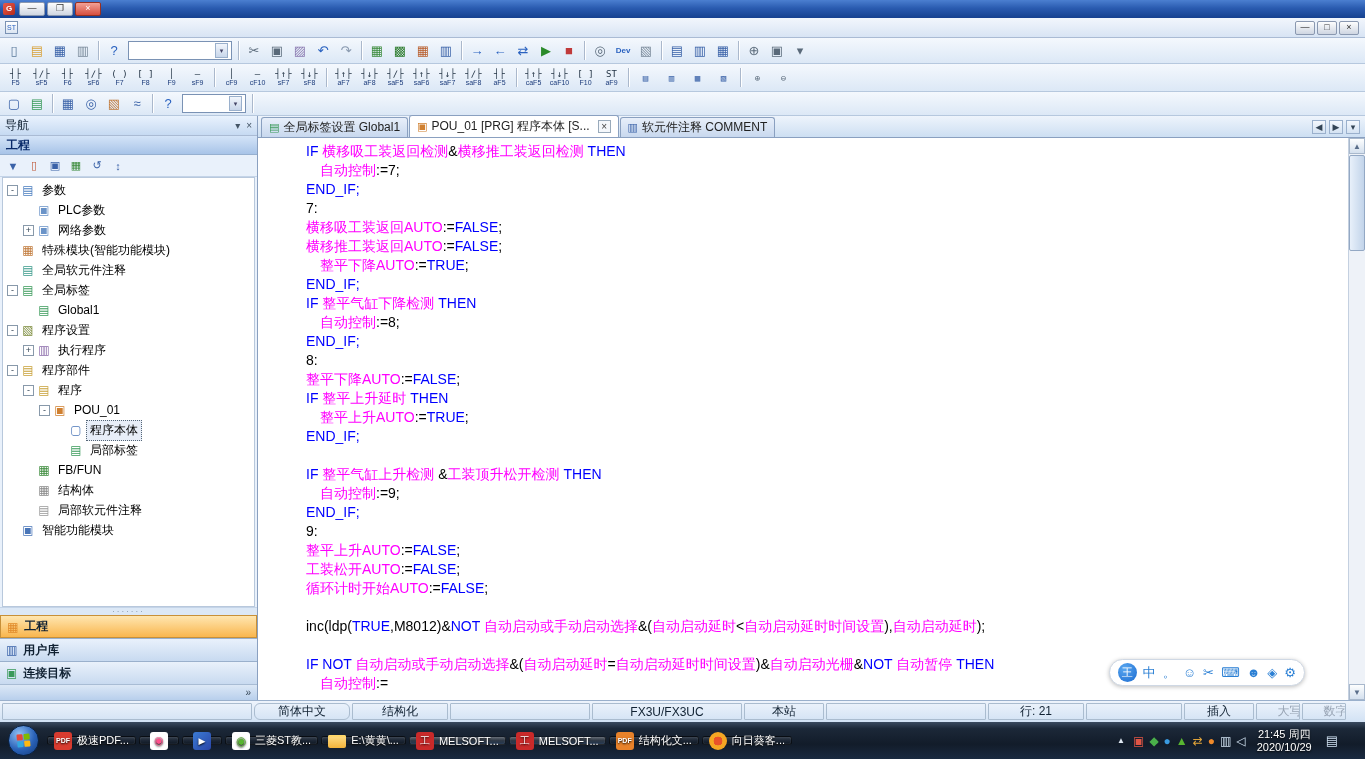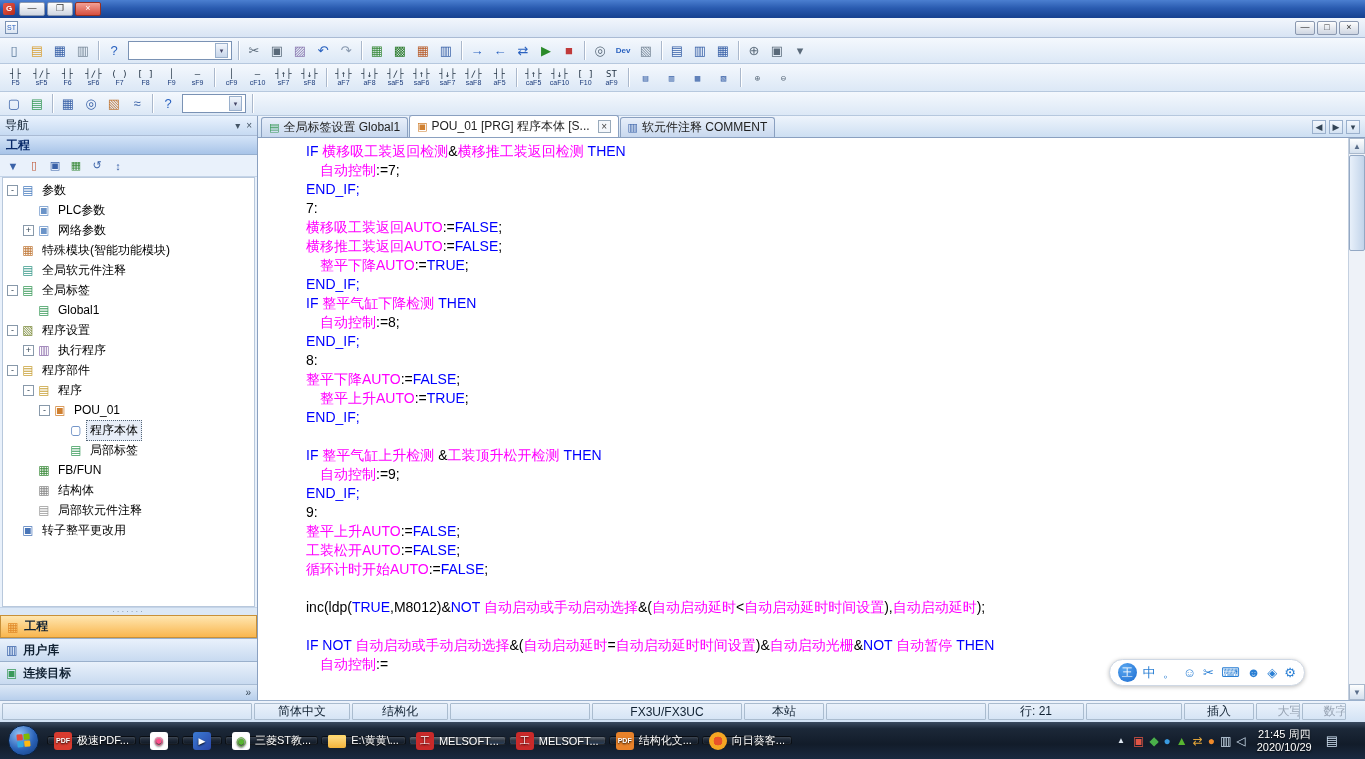--- a/index.html
+++ b/index.html
@@ -525,21 +525,21 @@
             <span class="tree-label">结构体</span>
           </div>
           <div class="tree-row" style="padding-left: 20px;">
             <span class="tree-exp-sp"></span>
             <span class="tree-icon" style="color: rgb(153, 153, 153);">▤</span>
             <span class="tree-label">局部软元件注释</span>
           </div>
           <div class="tree-row" style="padding-left: 4px;">
             <span class="tree-exp-sp"></span>
             <span class="tree-icon" style="color: rgb(74, 118, 184);">▣</span>
-            <span class="tree-label">转子整平更改用</span>
+            <span class="tree-label">智能功能模块</span>
           </div>
         </div>
       <div class="splitter-dots">·······</div>
       <div id="nav-bottom">
           <div class="nav-bottom-btn sel">
             <span style="color: rgb(224, 138, 42);">▦</span>
             <span>工程</span>
           </div>
           <div class="nav-bottom-btn">
             <span style="color: rgb(58, 98, 168);">▥</span>
@@ -584,20 +584,21 @@
             <div class="code-line"><span class="c-p">7:</span></div>
             <div class="code-line"><span class="c-v">横移吸工装返回AUTO</span><span class="c-p">:=</span><span class="c-k">FALSE</span><span class="c-p">;</span></div>
             <div class="code-line"><span class="c-v">横移推工装返回AUTO</span><span class="c-p">:=</span><span class="c-k">FALSE</span><span class="c-p">;</span></div>
             <div class="code-line ind"><span class="c-v">整平下降AUTO</span><span class="c-p">:=</span><span class="c-k">TRUE</span><span class="c-p">;</span></div>
             <div class="code-line"><span class="c-k">END_IF;</span></div>
             <div class="code-line"><span class="c-k">IF </span><span class="c-v">整平气缸下降检测</span><span class="c-k"> THEN</span></div>
             <div class="code-line ind"><span class="c-v">自动控制</span><span class="c-p">:=8;</span></div>
             <div class="code-line"><span class="c-k">END_IF;</span></div>
             <div class="code-line"><span class="c-p">8:</span></div>
             <div class="code-line"><span class="c-v">整平下降AUTO</span><span class="c-p">:=</span><span class="c-k">FALSE</span><span class="c-p">;</span></div>
+            <div class="code-line"><span class="c-k">IF </span><span class="c-v">整平上升延时</span><span class="c-k"> THEN</span></div>
             <div class="code-line ind"><span class="c-v">整平上升AUTO</span><span class="c-p">:=</span><span class="c-k">TRUE</span><span class="c-p">;</span></div>
             <div class="code-line"><span class="c-k">END_IF;</span></div>
             <div class="code-line">&nbsp;</div>
             <div class="code-line"><span class="c-k">IF </span><span class="c-v">整平气缸上升检测</span><span class="c-p"> &amp;</span><span class="c-v">工装顶升松开检测</span><span class="c-k"> THEN</span></div>
             <div class="code-line ind"><span class="c-v">自动控制</span><span class="c-p">:=9;</span></div>
             <div class="code-line"><span class="c-k">END_IF;</span></div>
             <div class="code-line"><span class="c-p">9:</span></div>
             <div class="code-line"><span class="c-v">整平上升AUTO</span><span class="c-p">:=</span><span class="c-k">FALSE</span><span class="c-p">;</span></div>
             <div class="code-line"><span class="c-v">工装松开AUTO</span><span class="c-p">:=</span><span class="c-k">FALSE</span><span class="c-p">;</span></div>
             <div class="code-line"><span class="c-v">循环计时开始AUTO</span><span class="c-p">:=</span><span class="c-k">FALSE</span><span class="c-p">;</span></div>
@@ -625,21 +626,21 @@
               <span class="ime-item">⚙</span>
             </span>
         </div>
       </div>
     </div>
 
   </div>
 
   <div class="statusbar" id="statusbar">
       <div class="status-seg" style="width: 250px; flex: 0 0 250px;"></div>
-      <div class="status-seg" style="width: 96px; flex: 0 0 96px;">简体中文</div>
+      <div class="status-seg" style="width: 96px; flex: 0 0 96px; border-radius: 6px;">简体中文</div>
       <div class="status-seg" style="width: 96px; flex: 0 0 96px;">结构化</div>
       <div class="status-seg" style="width: 140px; flex: 0 0 140px;"></div>
       <div class="status-seg" style="width: 150px; flex: 0 0 150px;">FX3U/FX3UC</div>
       <div class="status-seg" style="width: 80px; flex: 0 0 80px;">本站</div>
       <div class="status-seg" style="width: 160px; flex: 0 0 160px;"></div>
       <div class="status-seg" style="width: 96px; flex: 0 0 96px;">行: 21</div>
       <div class="status-seg" style="width: 96px; flex: 0 0 96px;"></div>
       <div class="status-seg" style="width: 70px; flex: 0 0 70px;">插入</div>
       <div class="status-seg dim" style="width: 44px; flex: 0 0 44px;">大写</div>
       <div class="status-seg dim" style="width: 44px; flex: 0 0 44px;">数字</div>

